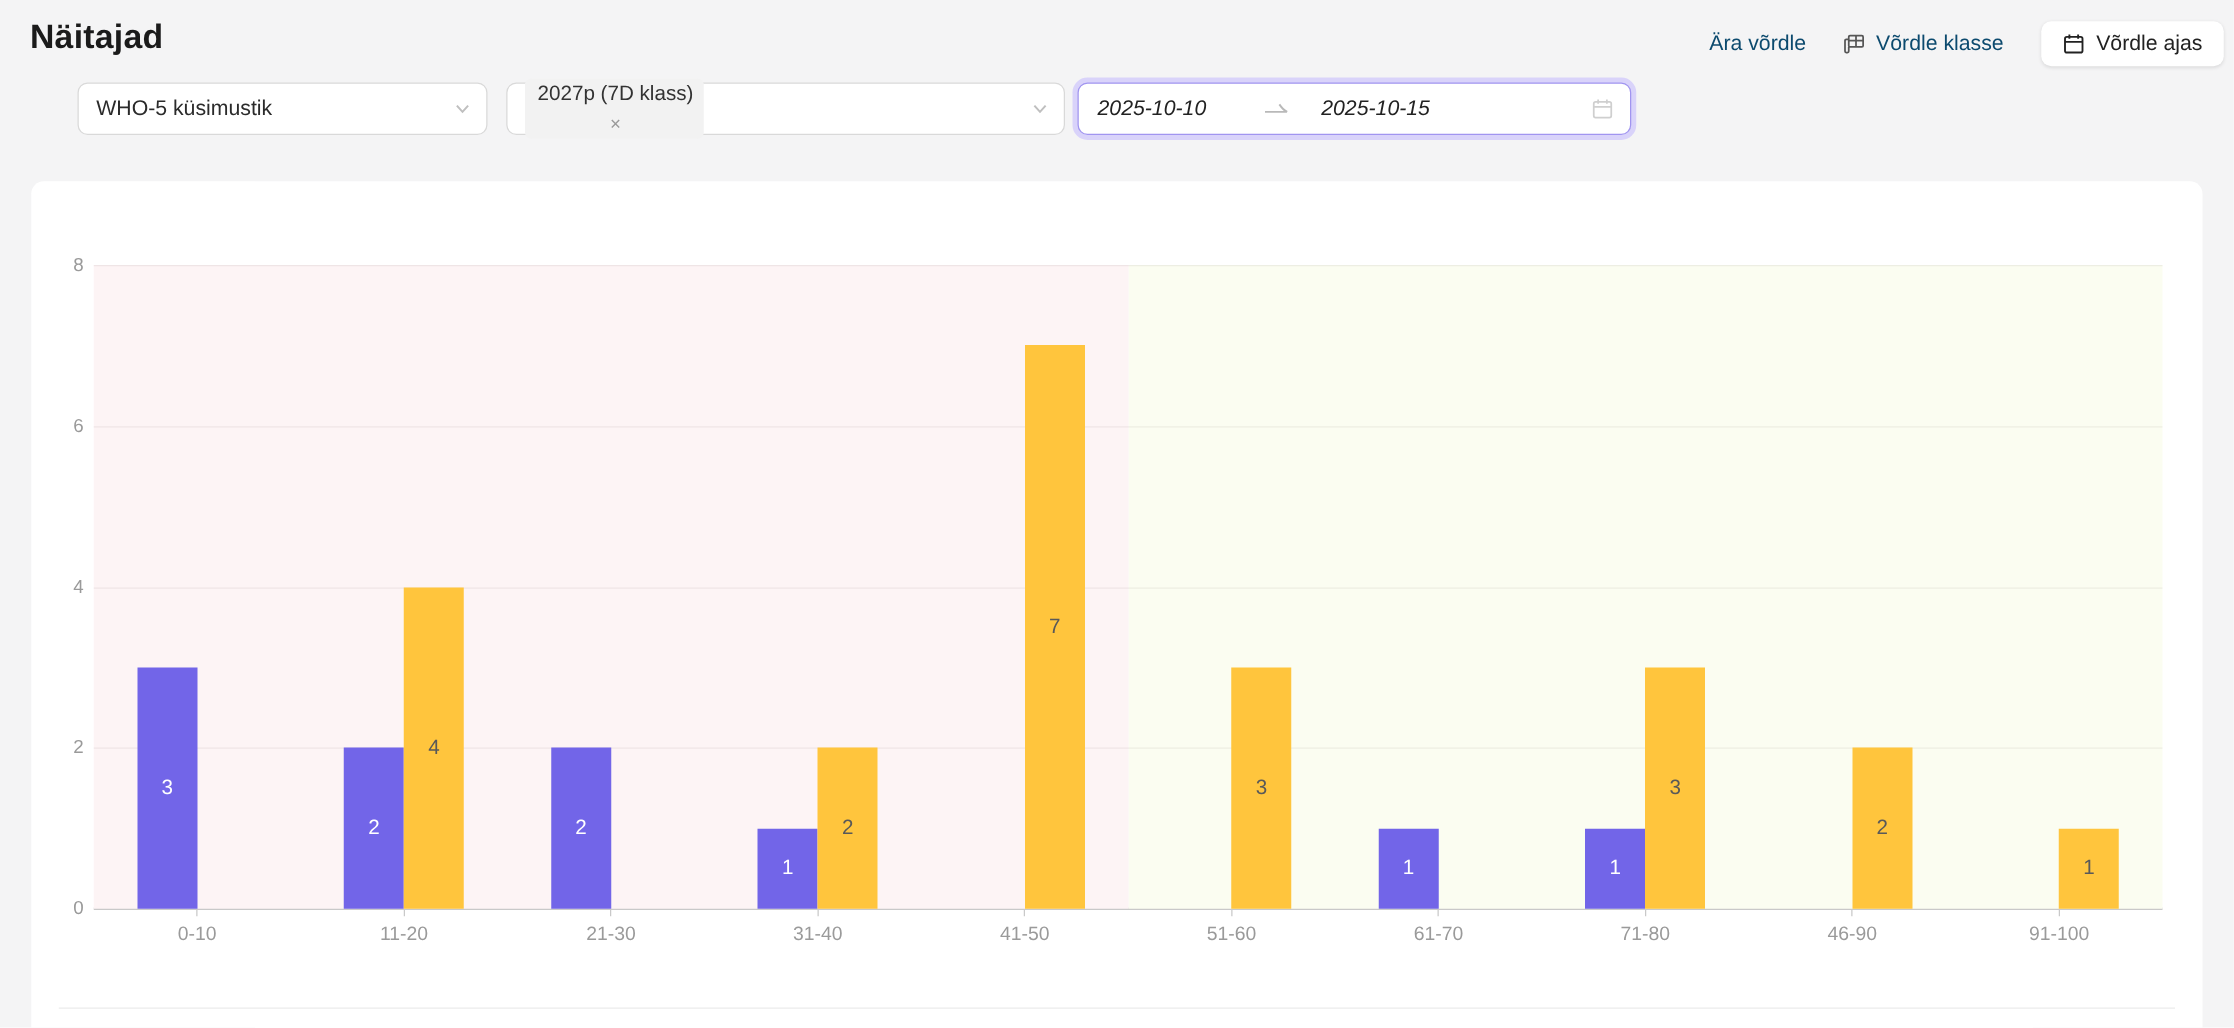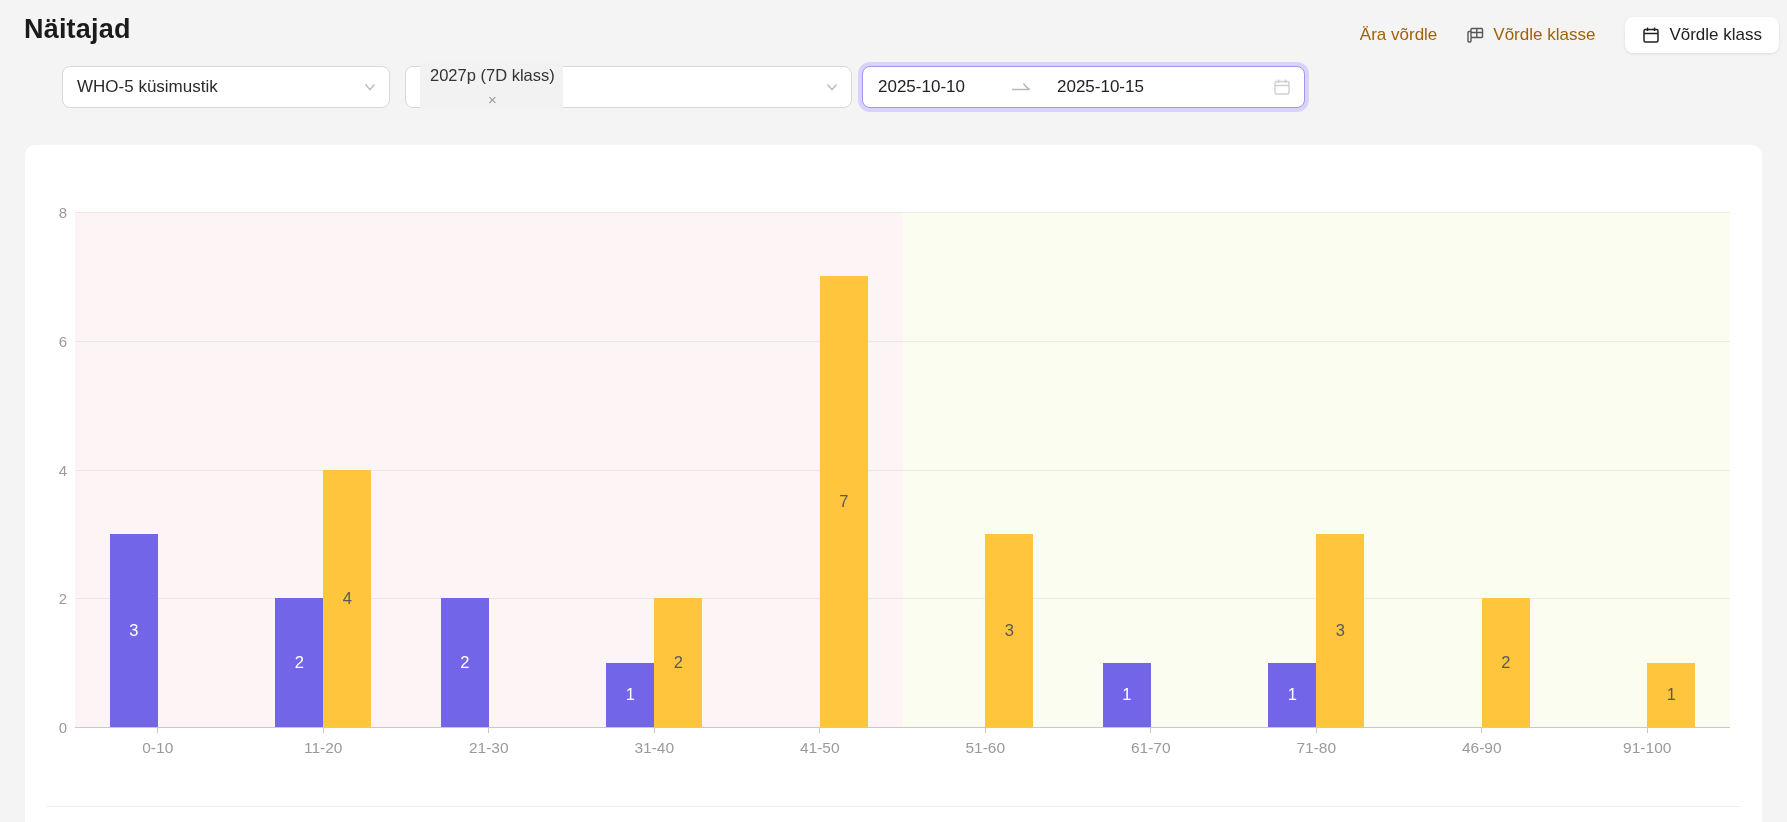--- a/index.html
+++ b/index.html
@@ -15,21 +15,21 @@
   .page-title {
     position:absolute; left:24px; top:14px;
     font-size:27px; font-weight:700; color:#1b1b1b; letter-spacing:0.2px;
   }
   .seg-row {
     position:absolute; top:14px; right:8px; height:42px;
     display:flex; align-items:center; gap:30px;
   }
   .seg-item {
     display:flex; align-items:center; gap:9px;
-    font-size:17px; color:#a16207; cursor:pointer; white-space:nowrap;
+    font-size:17px; color:#0c4a6e; cursor:pointer; white-space:nowrap;
   }
   .seg-item.selected {
     background:#ffffff; color:#222; border-radius:8px;
     padding:8px 17px; box-shadow:0 1px 3px rgba(0,0,0,0.1);
   }
   .seg-icon svg { display:block; }
   
   .filter-row { position:absolute; top:66px; left:0; width:100%; height:42px; }
   .ctl {
     position:absolute; top:0; height:42px; background:#fff;
@@ -41,21 +41,21 @@
   .chevron { margin-left:auto; color:#bfbfbf; display:flex; }
   .tag-pill {
     background:#f2f2f2; border-radius:5px; padding:3px 8px 4px 10px;
     display:flex; align-items:center; gap:7px; font-size:16.5px; color:#333;flex-direction:column;
   }
   .tag-close { color:#9a9a9a; font-size:15px; cursor:pointer; line-height:1; }
   .range-picker { padding:0 13px 0 15px; }
   .range-picker .date-val { font-size:17px; color:#222; }
   .range-picker .swap-arrow { margin:0 26px 0 46px; display:flex; color:#b9b9b9; }
   .range-picker .cal { margin-left:auto; color:#cfcfcf; display:flex; }
-  .rp1 { border-color:#a195f0; box-shadow:0 0 0 4px #d9d3fa; }
+  .rp1 { border-color:#a195f0; box-shadow:0 0 0 4px #d9d3fa;font-style:italic; }
   .rp2 { border-color:#e9d191; box-shadow:0 0 0 4px #faeec9; }
   #questionnaire-select { left:62px;  width:328px; }
   #class-select        { left:405px; width:447px; }
   #range-picker-1      { left:862px;  width:443px; }
   #range-picker-2      { left:1327px; width:443px; }
   
   .card {
     position:absolute; left:25px; top:145px; width:1737px; height:700px;
     background:#fff; border-radius:10px 10px 0 0;
   }
@@ -99,21 +99,21 @@
     </span>
     <span>Võrdle klasse</span>
   </div>
   <div class="seg-item selected">
     <span class="seg-icon">
       <svg width="18" height="18" viewBox="0 0 18 18" fill="none" stroke="#222" stroke-width="1.5">
         <rect x="2" y="3.5" width="14" height="12.5" rx="1.5"></rect>
         <path d="M2 7.5 h14 M5.5 1.5 v3.5 M12.5 1.5 v3.5"></path>
       </svg>
     </span>
-    <span>Võrdle klass</span>
+    <span>Võrdle ajas</span>
   </div>
 </div>
 
 <div class="filter-row">
   <div class="ctl select-box" id="questionnaire-select">
     <span class="sel-value">WHO-5 küsimustik</span>
     <span class="chevron">
       <svg width="14" height="14" viewBox="0 0 14 14" fill="none" stroke="#bfbfbf" stroke-width="1.6">
           <path d="M2.5 4.5 L7 9.5 L11.5 4.5"></path>
         </svg>

